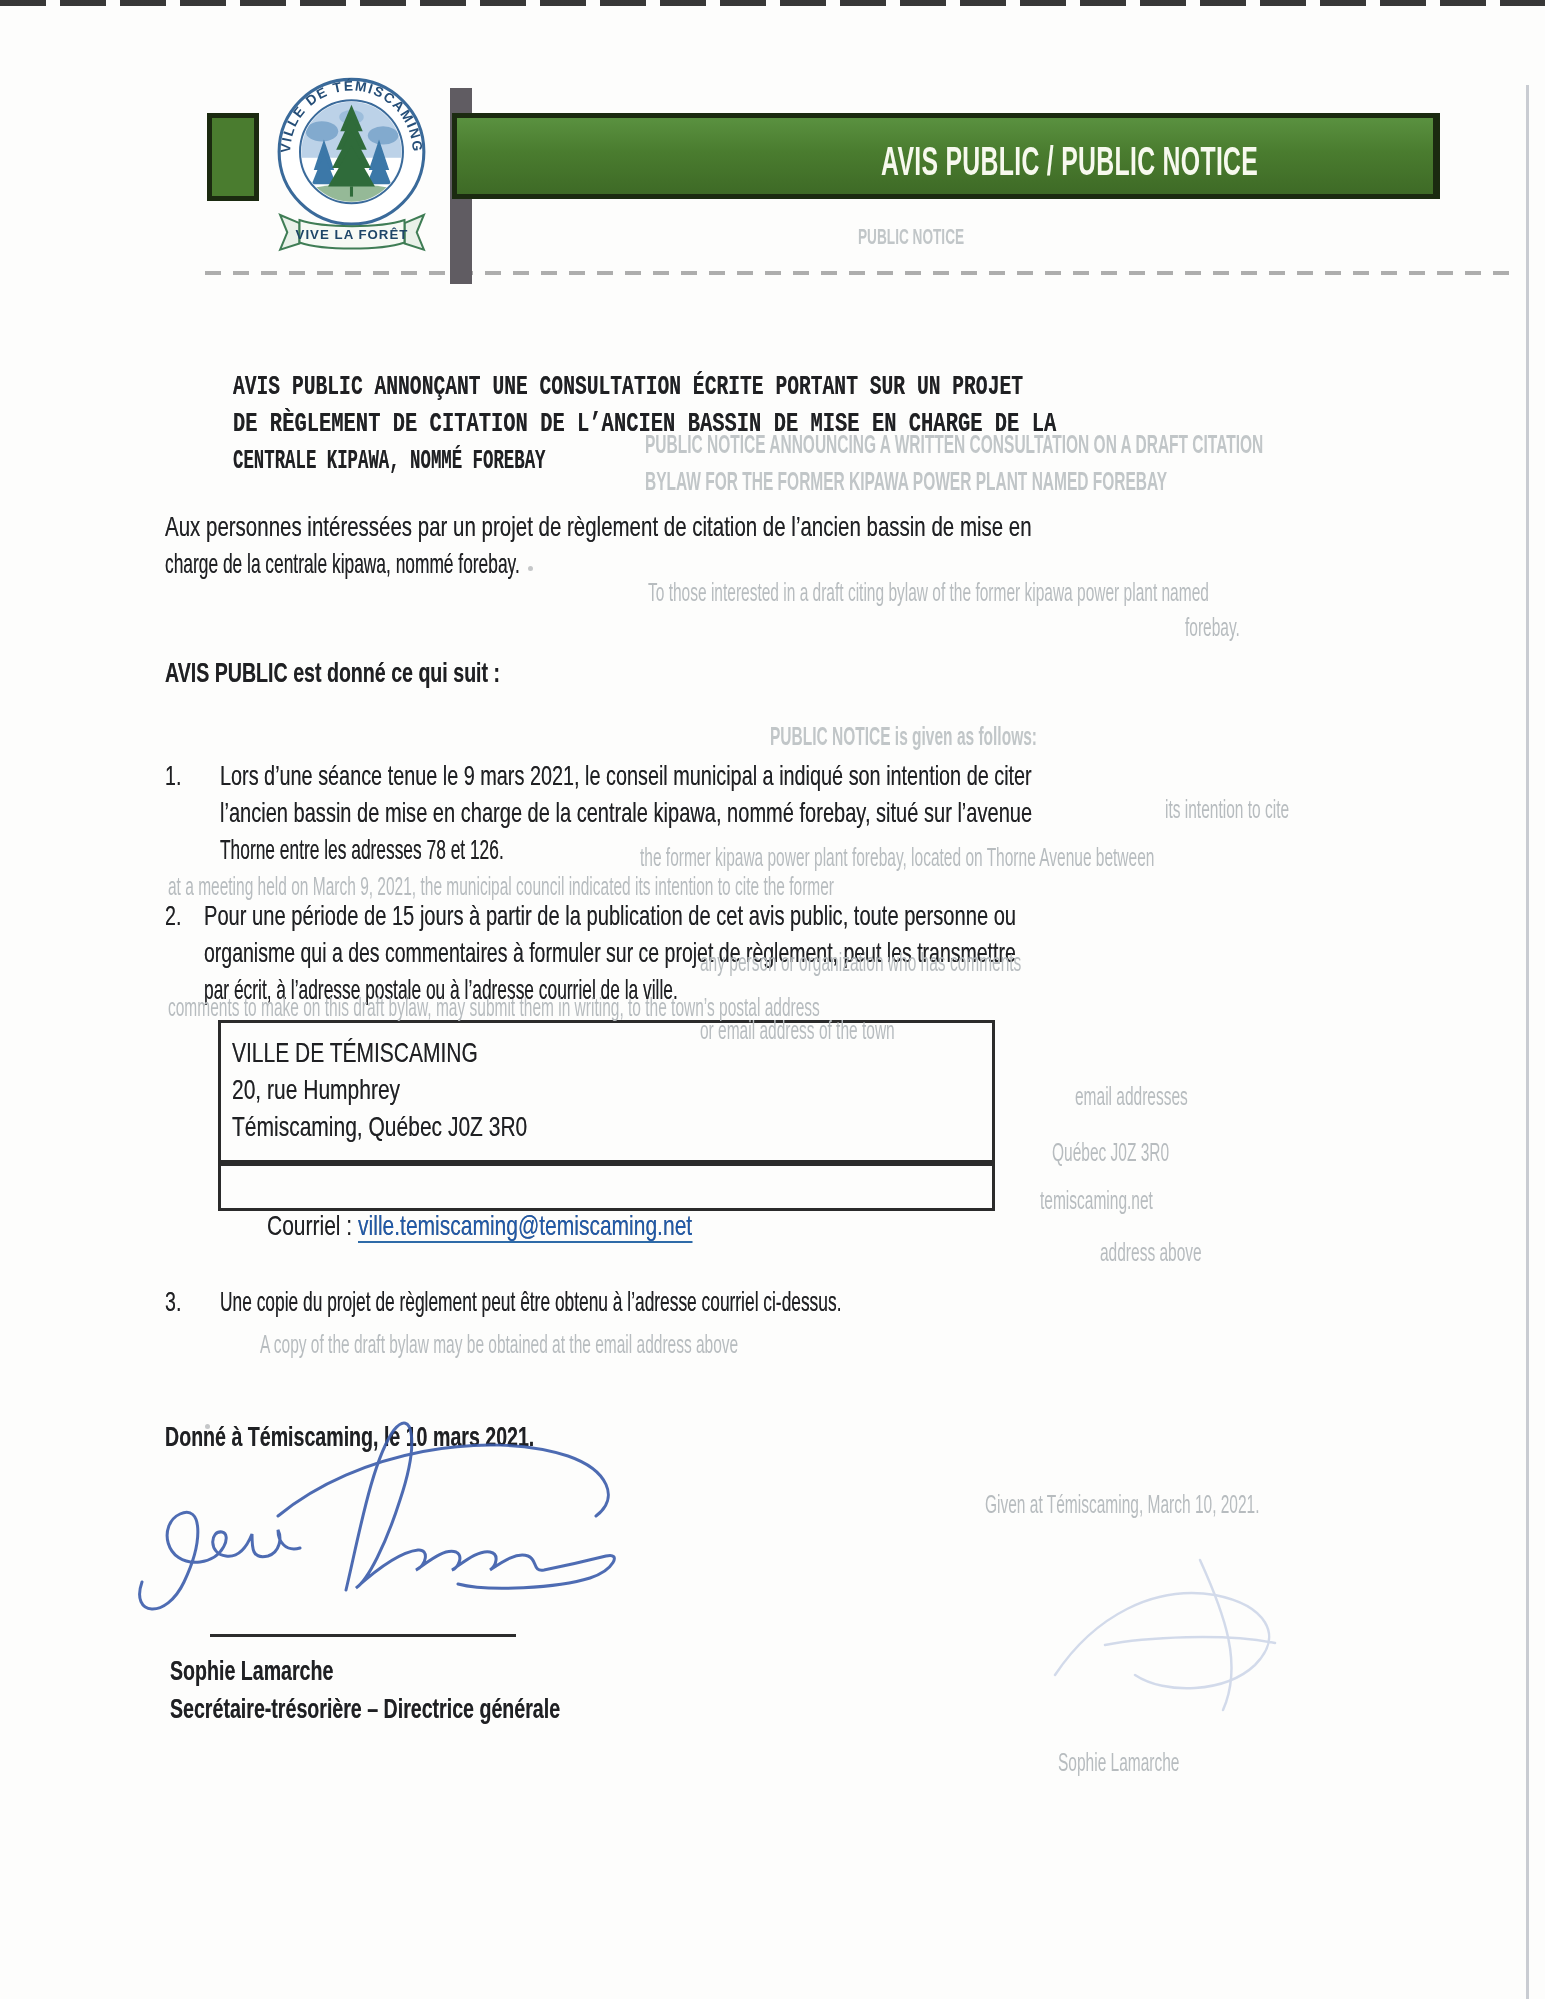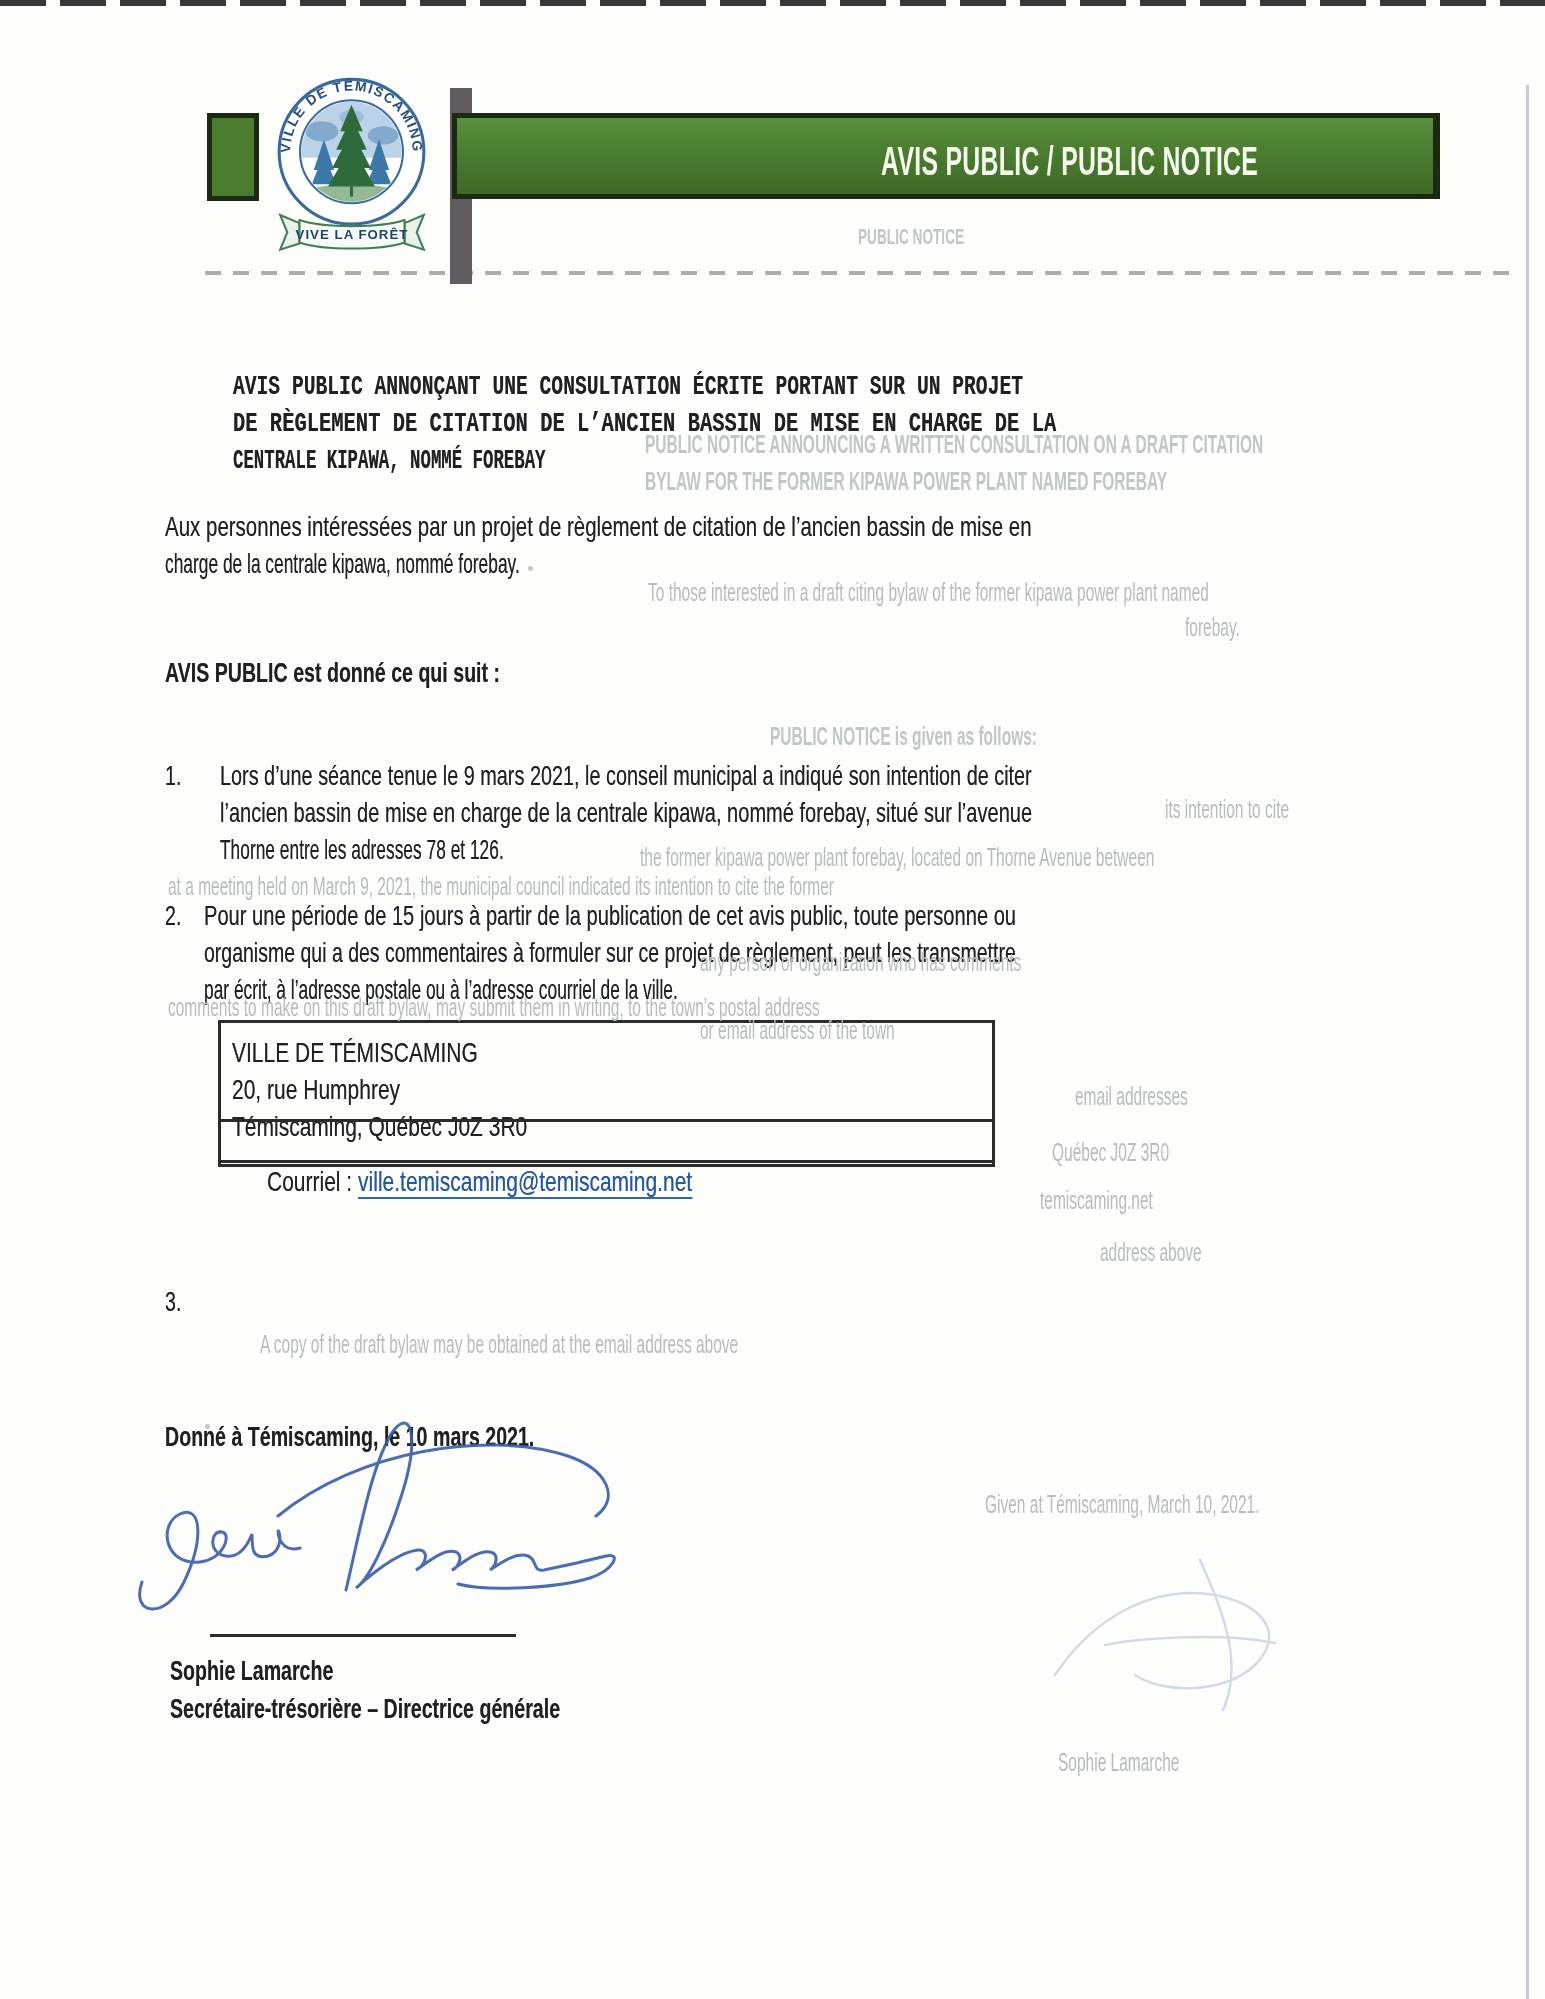--- a/index.html
+++ b/index.html
@@ -30,21 +30,21 @@
     position:absolute;left:424px;top:21px;font-size:40px;font-weight:bold;color:#f7f9ee;
     letter-spacing:.5px;width:max-content;white-space:pre;transform-origin:0 0;transform:scaleX(.62);
   }
   #greensq{position:absolute;left:207px;top:113px;width:52px;height:88px;box-sizing:border-box;
     background:#4a7c2f;border:5px solid #1b2a10;}
   #logo{position:absolute;left:273px;top:72px;width:158px;height:186px;}
 
   
   .abox{position:absolute;left:218px;width:777px;box-sizing:border-box;border:3px solid #2b2b2b;background:transparent;}
   #abox1{top:1020px;height:143px;padding:11px 0 0 11px;}
-  #abox2{top:1119px;height:48px;padding:4px 0 0 11px;}
+  #abox2{top:1163px;height:48px;padding:4px 0 0 11px;}
   .abox .line{font-size:28px;line-height:37px;}
   #email-link{color:#2059a8;border-bottom:2.5px solid #2e6ba8;text-decoration:none;cursor:pointer;}
 
   
   #sig-line{position:absolute;left:210px;top:1634px;width:306px;height:3px;background:#2c2c2c;}
 
   
   .ghost{position:absolute;font-size:25px;color:#b7bcbf;filter:blur(.4px);
     width:max-content;white-space:pre;transform-origin:0 0;transform:scaleX(.62);}
   .ghost.gb{font-weight:bold;color:#c1c6c8;}
@@ -154,20 +154,23 @@
   </div>
   <div id="abox2" class="abox ink">
     <div class="line sx75">
       <span>Courriel : </span><a id="email-link">ville.temiscaming@temiscaming.net</a>
     </div>
   </div>
 
   <div class="para ink" style="left:165px;top:1283px;">
     <div class="line sx7">3.</div>
   </div>
+  <div class="para ink" style="left:220px;top:1283px;">
+    <div class="line sx62">Une copie du projet de règlement peut être obtenu à l’adresse courriel ci-dessus.</div>
+  </div>
 
   <div class="para b ink" style="left:165px;top:1418px;">
     <div class="line sx7">Donné à Témiscaming, le 10 mars 2021.</div>
   </div>
 
   <svg style="position:absolute;left:128px;top:1420px;" width="520" height="215" viewBox="0 0 520 215">
     <g fill="none" stroke="#3b5cab" stroke-width="3" stroke-linecap="round" opacity=".9">
       <path d="M14,162 C2,196 38,200 56,162 C76,120 74,84 52,94 C30,104 36,146 72,142 C96,139 104,114 94,112 C82,110 80,134 98,136 C112,138 120,124 124,114 C124,128 124,140 140,136 C152,132 154,118 150,110 C150,122 158,132 172,128"></path>
       <path d="M218,170 C230,120 244,40 266,10 C284,-12 292,20 272,80 C258,124 240,160 228,168 C248,150 272,132 290,130 C302,129 298,146 288,150 C300,142 316,128 328,132 C336,136 330,148 324,150 C336,142 350,130 362,132 C372,134 368,146 362,150 C374,142 388,132 400,136 C410,140 404,152 416,150 C436,146 462,140 478,136 C494,132 486,150 462,158 C430,168 360,172 330,164"></path>
       <path d="M150,96 C230,30 360,10 440,36 C480,50 492,78 468,96"></path>

